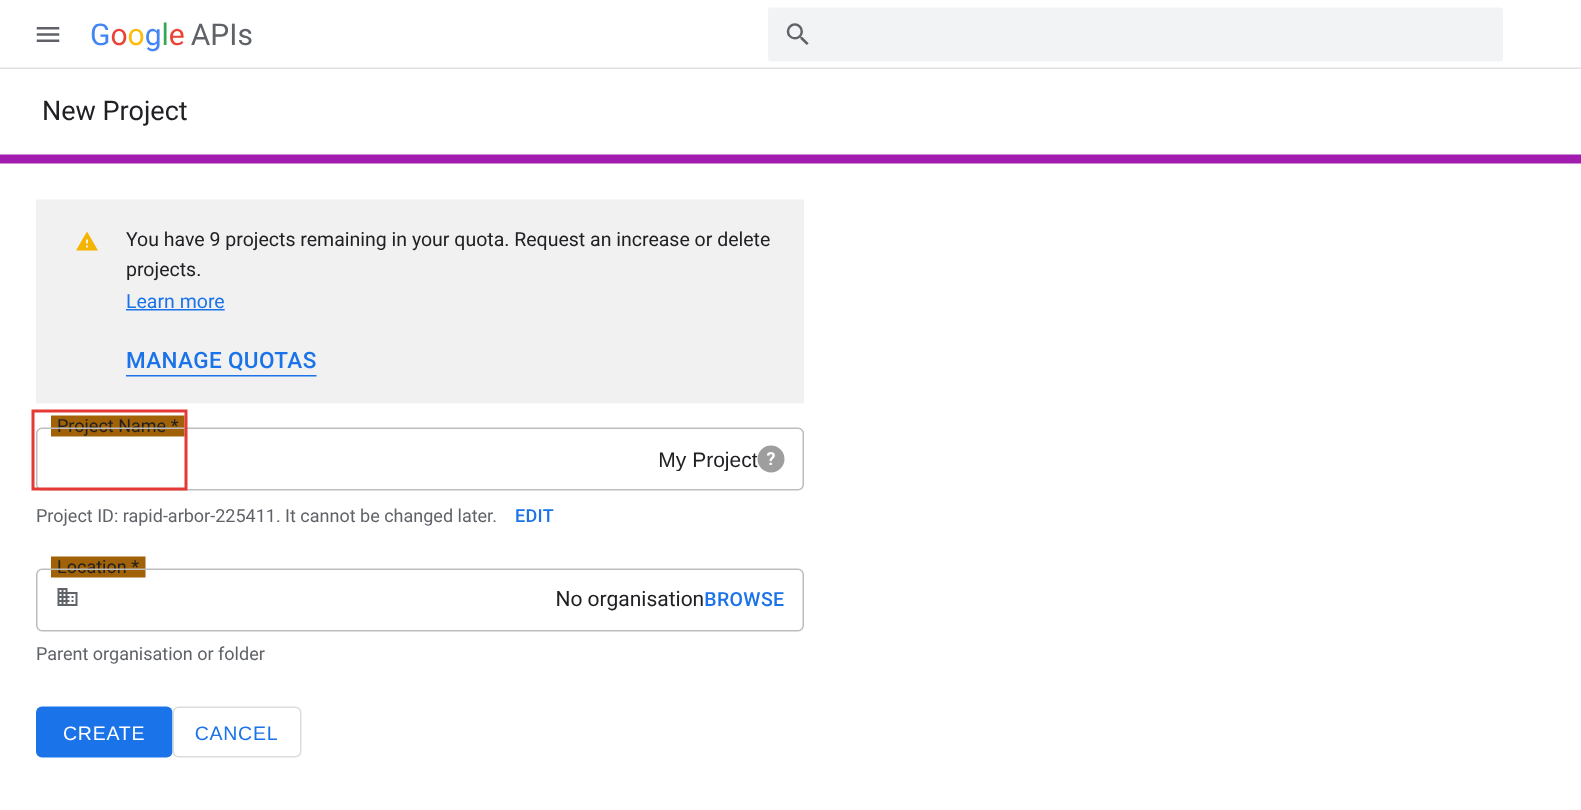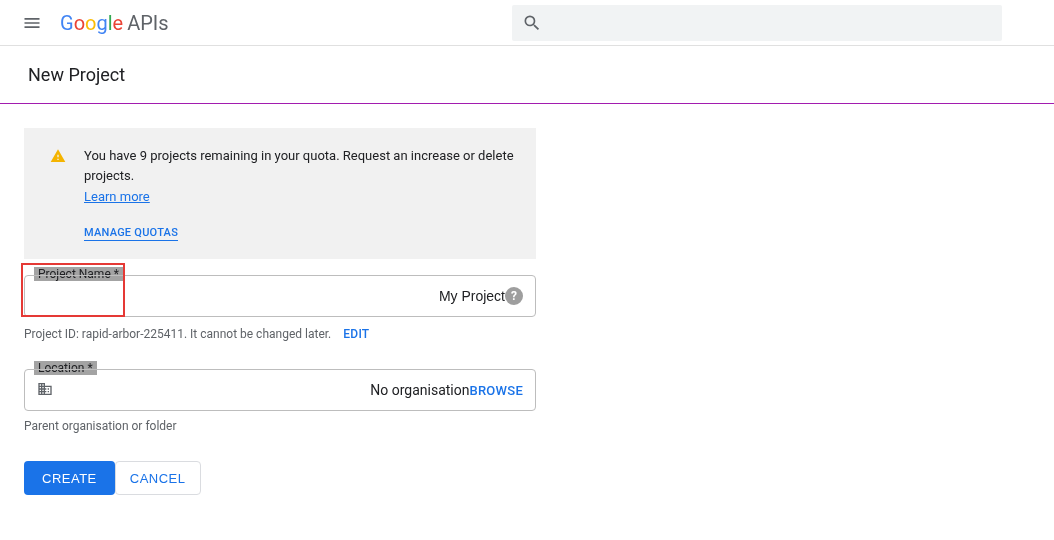--- a/index.html
+++ b/index.html
@@ -14,34 +14,34 @@
     .logo .g3 { color: #FBBC05; }
     .logo .g4 { color: #4285F4; }
     .logo .g5 { color: #34A853; }
     .logo .g6 { color: #EA4335; }
     .logo .apis { color: #5f6368; margin-left: 4px; font-weight: 400; }
     .spacer { flex: 1; }
     .search-wrap { position: relative; margin-right: 40px; }
     .search-input { width: 490px; height: 36px; background: #f1f3f4; border: none; border-radius: 2px; padding: 0 12px 0 40px; font-size: 14px; outline: none; }
     .search-icon { position: absolute; left: 10px; top: 8px; fill: #5f6368; }
 
-    .pagetitle-bar { padding: 18px 28px; border-bottom: 1px solid #a21caf; }
+    .pagetitle-bar { padding: 18px 28px; border-bottom: 6px solid #a21caf; }
     .pagetitle-bar h1 { font-size: 18px; font-weight: 400; }
 
     .content { padding: 24px 24px; max-width: 560px; }
 
     .quota-box { background: #f1f1f1; padding: 18px 18px 18px 60px; position: relative; margin-bottom: 16px; }
     .quota-box .warn-icon { position: absolute; left: 26px; top: 20px; }
     .quota-text { font-size: 13px; color: #202124; line-height: 1.5; }
     .learn-more { display: inline-block; color: #1a73e8; text-decoration: underline; font-size: 13px; margin-top: 4px; cursor: pointer; }
-    .manage-quotas { color: #1a73e8; font-weight: 500; font-size: 11px; letter-spacing: .25px; border-bottom: 1px solid #1a73e8; padding-bottom: 1px; display: inline-block; margin-top: 22px; cursor: pointer; }
+    .manage-quotas { color: #1a73e8; font-weight: 500; font-size: 15px; letter-spacing: .25px; border-bottom: 1px solid #1a73e8; padding-bottom: 1px; display: inline-block; margin-top: 22px; cursor: pointer; }
 
     .field-wrap { position: relative; margin-top: 10px; }
     .field-outline { border: 1px solid #bdbdbd; border-radius: 4px; height: 42px; display: flex; align-items: center; padding: 0 12px; position: relative; }
-    .field-label { position: absolute; top: -8px; left: 10px; background: #a3a3a3; padding: 0 4px; font-size: 12px; color: #202124; text-align: center; }
+    .field-label { position: absolute; top: -8px; left: 10px; background: #a16207; padding: 0 4px; font-size: 12px; color: #202124; text-align: center; }
     .field-label .req { color: #202124; }
     .field-value { font-size: 14px; color: #202124; border: none; outline: none; flex: 1; background: transparent; text-align: right; }
     .help-icon { width: 18px; height: 18px; border-radius: 50%; background: #9e9e9e; color: #fff; display: flex; align-items: center; justify-content: center; font-size: 12px; font-weight: bold; cursor: pointer; }
     
     .red-highlight { position: absolute; border: 2px solid #e53935; top: -12px; left: -3px; width: 104px; height: 54px; pointer-events: none; z-index: 5; }
 
     .proj-id-row { margin-top: 10px; font-size: 12px; color: #5f6368; display: flex; align-items: center; gap: 12px; }
     .edit-link { color: #1a73e8; font-weight: 500; letter-spacing: .25px; cursor: pointer; }
 
     .location-wrap { margin-top: 28px; }

